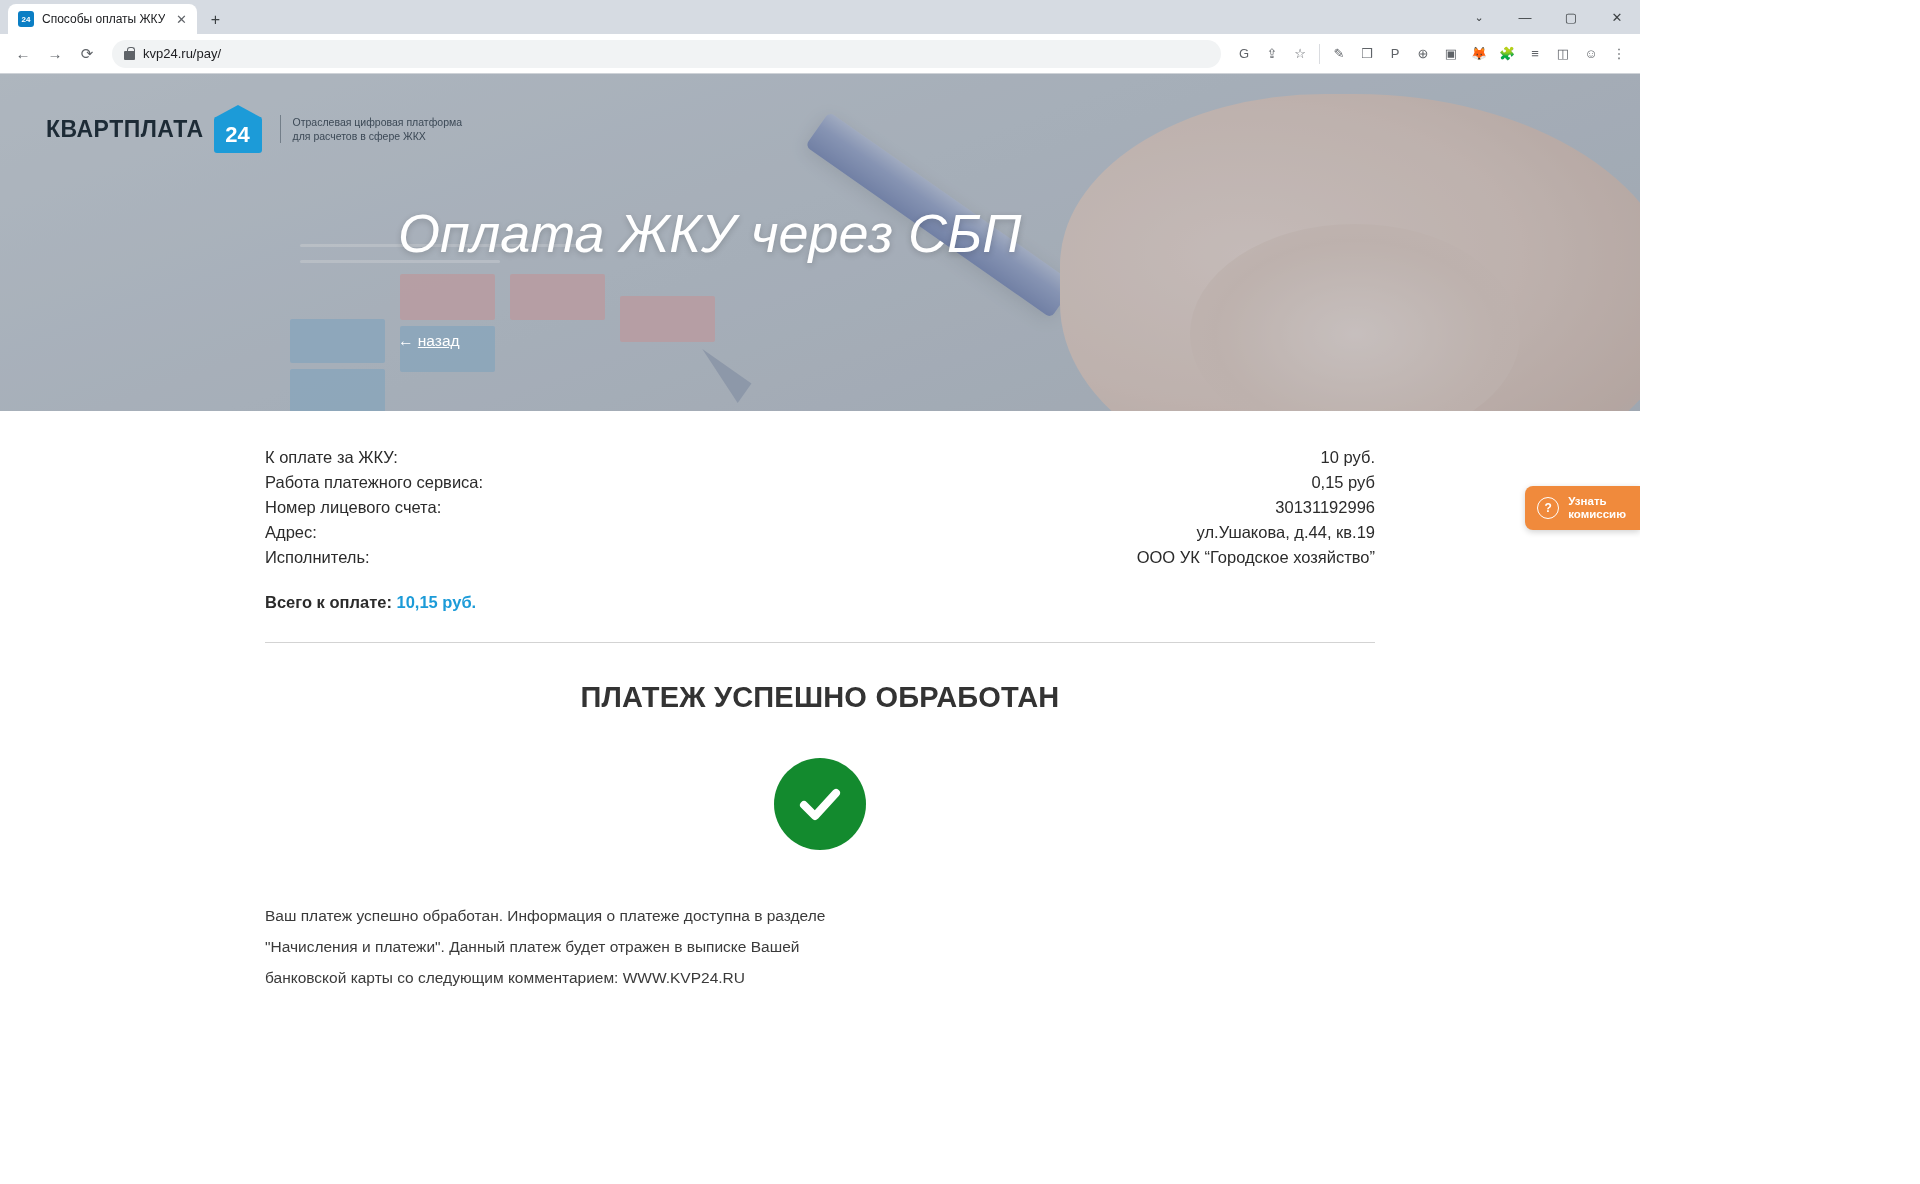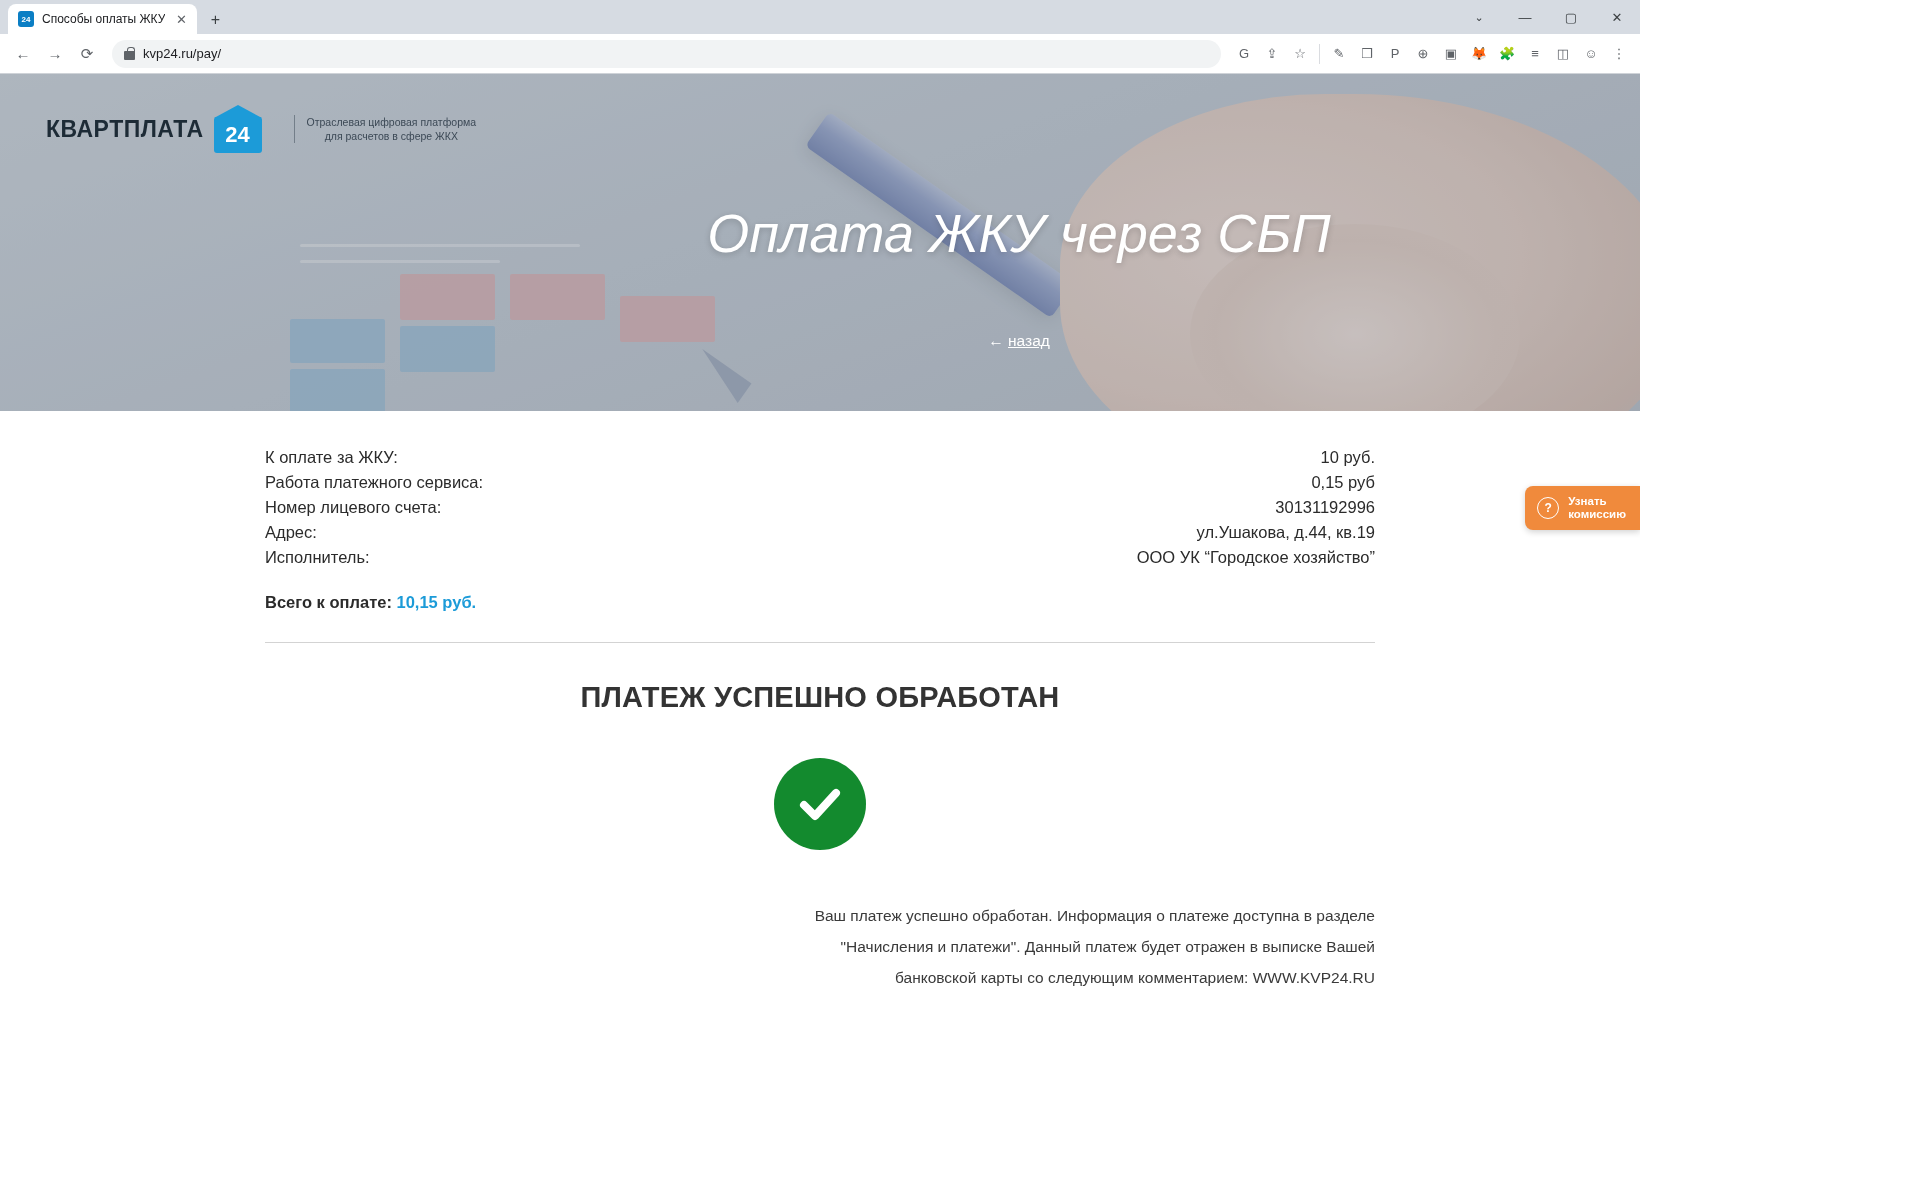--- a/index.html
+++ b/index.html
@@ -106,21 +106,20 @@
 
   
   .page {
     flex: 1; background: #fff; position: relative; overflow: hidden;
   }
 
   
   .hero {
     height: 337px; position: relative; overflow: hidden;
     background: linear-gradient(160deg,#cfd7de 0%, #c3ccd6 40%, #b6bfc9 100%);
-    text-align: center;
   }
   .hero-photo {
     position: absolute; inset: 0;
   }
   
   .pen {
     position: absolute;
     width: 300px; height: 42px;
     background: linear-gradient(180deg,#b8c4e0 0%, #8fa0cc 40%, #6d80b4 100%);
     border-radius: 6px;
@@ -181,21 +180,21 @@
     border-bottom: 13px solid #1c9bd8;
   }
   .logo-badge .body {
     position: absolute; left: 0; top: 12px; width: 48px; height: 36px;
     background: #1c9bd8; border-radius: 3px;
     color: #fff; font-size: 22px; font-weight: bold;
     display: flex; align-items: center; justify-content: center;
   }
   .logo-tag {
     font-size: 10.5px; color: #3c4956; line-height: 1.35;
-    border-left: 1px solid rgba(60,73,86,.5); padding-left: 12px; margin-left: 22px;
+    border-left: 1px solid rgba(60,73,86,.5); padding-left: 12px; margin-left: 8px;
   }
   .nav-links {
     margin-left: auto; display: flex; align-items: center; gap: 42px;
   }
   .nav-link {
     color: #ffffff; font-size: 15.5px; letter-spacing: .6px;
     text-decoration: none; white-space: nowrap;
   }
   .round-btn {
     width: 44px; height: 44px; border-radius: 50%;
@@ -243,21 +242,21 @@
   .check-wrap {
     display: flex; justify-content: center; margin-top: 44px;
   }
   .check {
     width: 92px; height: 92px; border-radius: 50%;
     background: #138a2e;
     display: flex; align-items: center; justify-content: center;
   }
   .check svg { display: block; }
   .note {
-    text-align: right; margin-top: 50px;
+    text-align: left; margin-top: 50px;
     font-size: 15.5px; color: #3a3a3a; line-height: 31px;
   }
 
   
   .commission {
     position: absolute; right: 0; top: 412px;
     background: #f08a3c; color: #fff;
     border-radius: 8px 0 0 8px;
     height: 44px; display: flex; align-items: center; gap: 9px;
     padding: 0 14px 0 12px;

